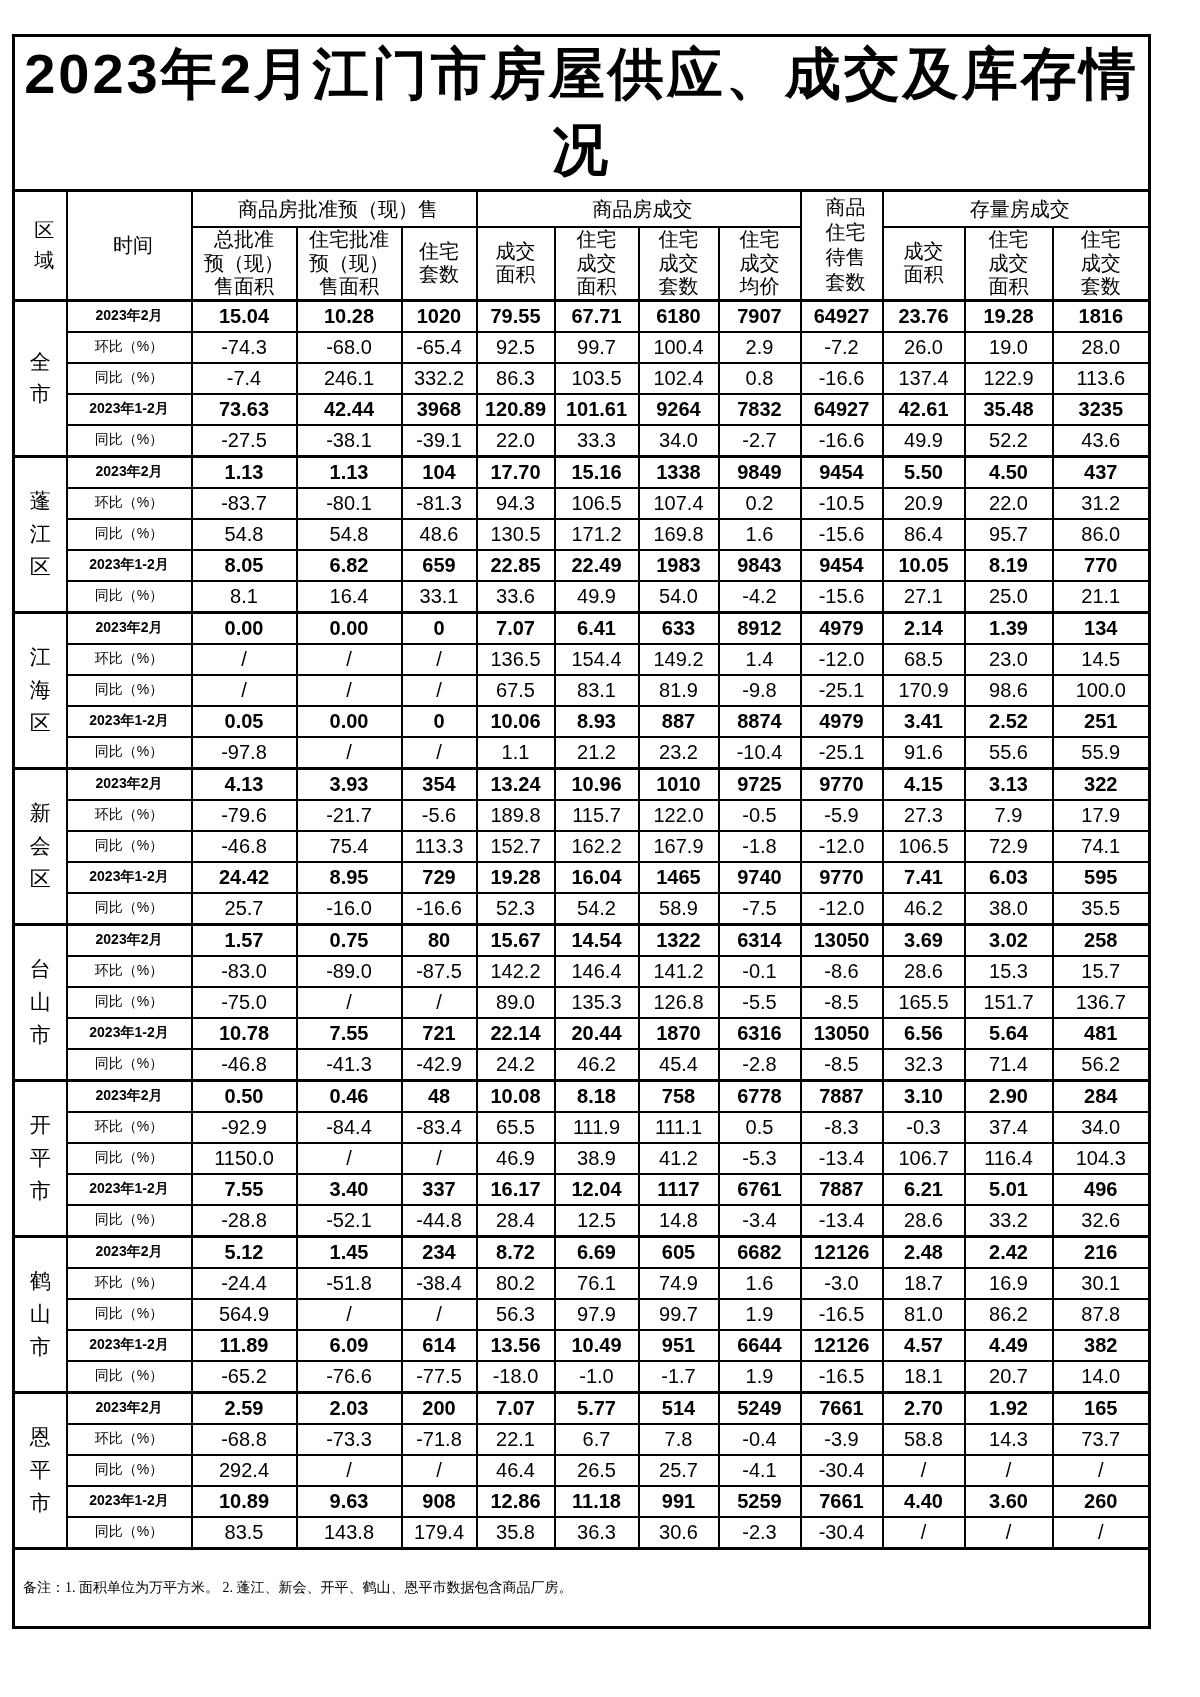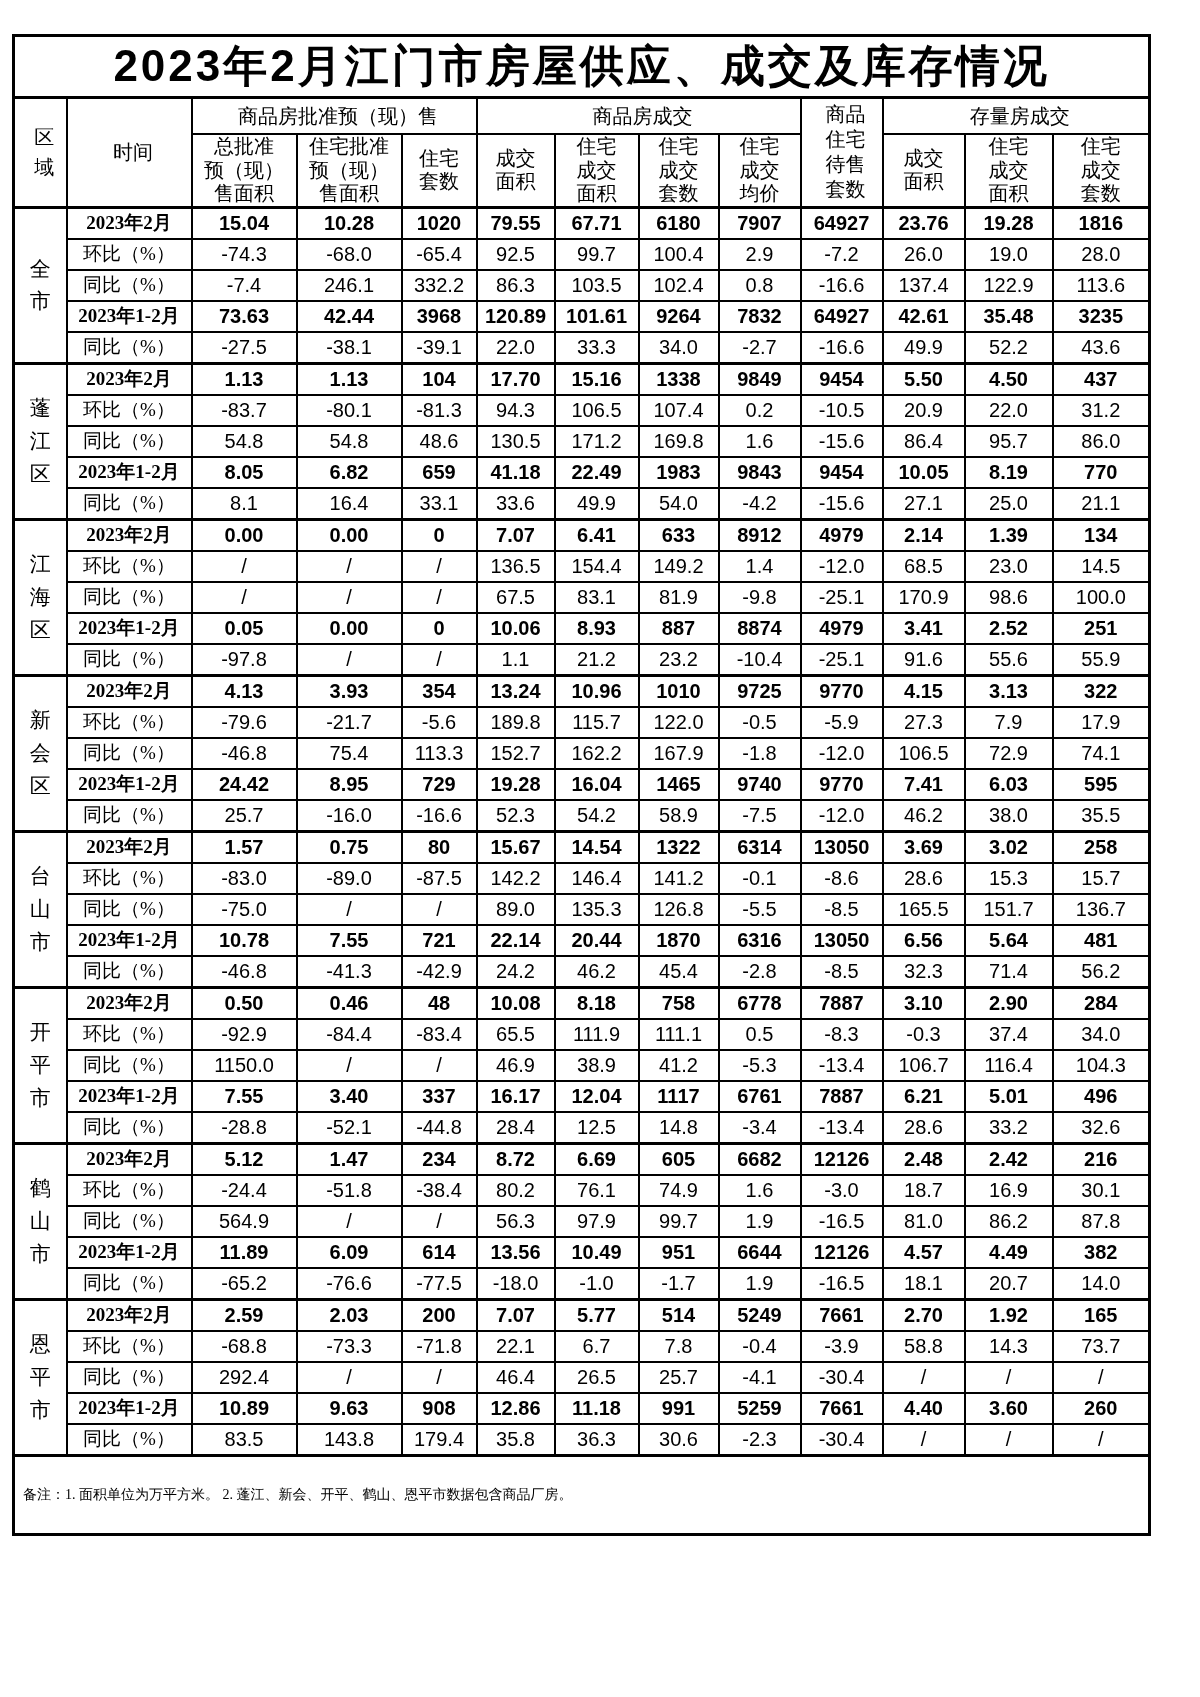--- a/index.html
+++ b/index.html
@@ -12,39 +12,39 @@
     border-collapse:collapse;table-layout:fixed;width:1136px;
     border:3px solid #000;
   }
   th,td{
     border:2px solid #000;text-align:center;vertical-align:middle;
     padding:0;overflow:hidden;
   }
   
   tr.title-row th{
     border-bottom-width:3px;height:57px;
-    font-size:44px;font-weight:900;letter-spacing:3px;
+    font-size:56px;font-weight:900;letter-spacing:3px;
     font-family:"Liberation Sans","DejaVu Sans",sans-serif;
   }
   
   tr.group-row th{height:34px;font-size:20px;font-weight:400;padding-left:8px;}
   tr.sub-row th{
     height:64px;font-size:20px;font-weight:400;
     white-space:pre-line;line-height:1.18;
   }
   th.corner{white-space:pre-line;line-height:1.5;font-size:21px;}
   th.pending-h{white-space:pre-line;line-height:1.25;font-size:20px;}
   
   td.region-cell{
     white-space:pre-line;line-height:1.55;font-size:21px;
     font-family:"Liberation Serif","DejaVu Serif",serif;
   }
   td.row-label{
-    font-size:19px;
-    font-family:Liberation Serif, serif;
+    font-size:14px;
+    font-family:Liberation Sans, sans-serif;
   }
   td.val{font-size:20px;}
   tr.data-row td{height:29px;}
   tr.month-row td.row-label,
   tr.month-row td.val{font-weight:700;}
   tr.block-start td{border-top-width:3px;}
   
   tr.footnote-row td{
     border-width:3px;height:76px;text-align:left;vertical-align:middle;
     padding-left:8px;font-size:14px;
@@ -233,21 +233,21 @@
           <td class="val">-15.6</td>
           <td class="val">86.4</td>
           <td class="val">95.7</td>
           <td class="val">86.0</td>
         </tr>
         <tr class="data-row month-row">
           <td class="row-label">2023年1-2月</td>
           <td class="val">8.05</td>
           <td class="val">6.82</td>
           <td class="val">659</td>
-          <td class="val">41.18</td>
+          <td class="val">22.85</td>
           <td class="val">22.49</td>
           <td class="val">1983</td>
           <td class="val">9843</td>
           <td class="val">9454</td>
           <td class="val">10.05</td>
           <td class="val">8.19</td>
           <td class="val">770</td>
         </tr>
         <tr class="data-row ratio-row">
           <td class="row-label">同比（%）</td>
@@ -554,21 +554,21 @@
           <td class="val">28.6</td>
           <td class="val">33.2</td>
           <td class="val">32.6</td>
         </tr>
         <tr class="data-row month-row block-start">
           <td rowspan="5" class="region-cell">鹤
 山
 市</td>
           <td class="row-label">2023年2月</td>
           <td class="val">5.12</td>
-          <td class="val">1.47</td>
+          <td class="val">1.45</td>
           <td class="val">234</td>
           <td class="val">8.72</td>
           <td class="val">6.69</td>
           <td class="val">605</td>
           <td class="val">6682</td>
           <td class="val">12126</td>
           <td class="val">2.48</td>
           <td class="val">2.42</td>
           <td class="val">216</td>
         </tr>

